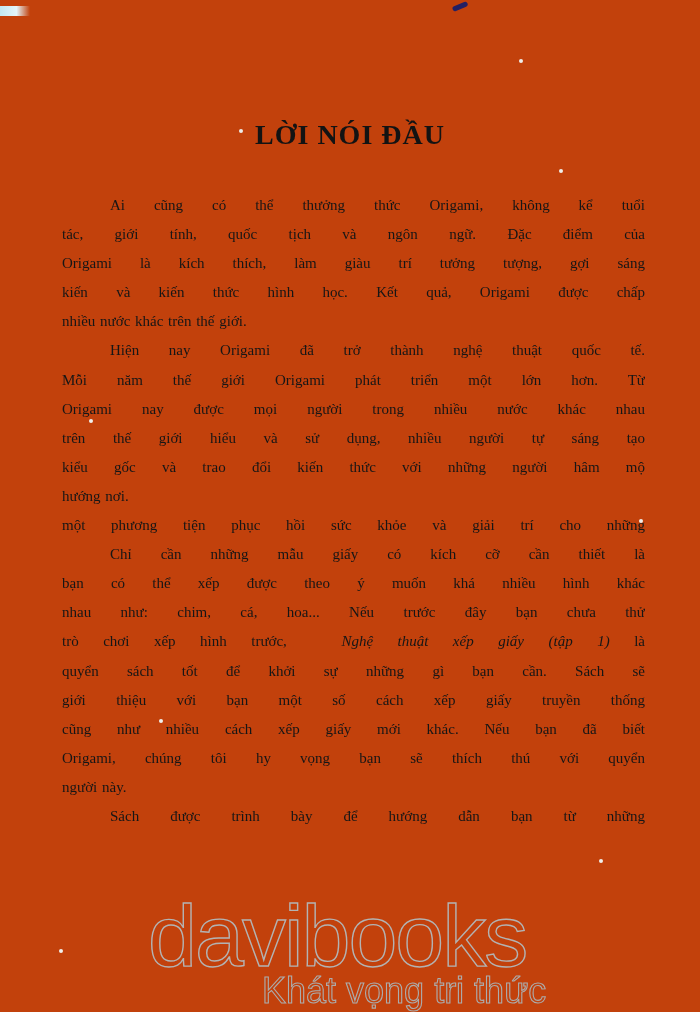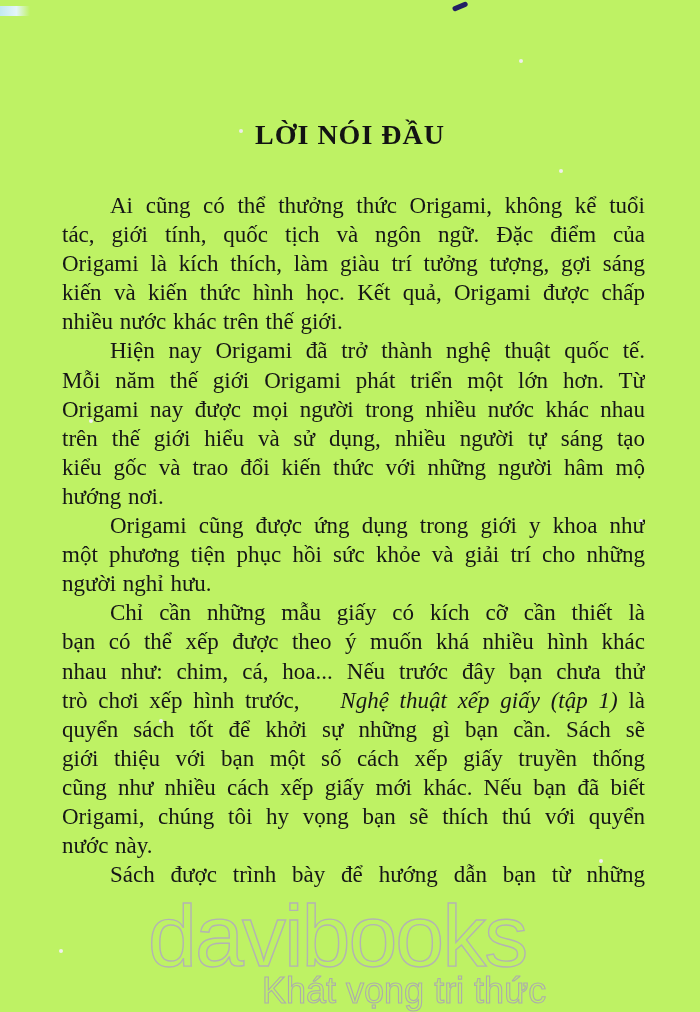--- a/index.html
+++ b/index.html
@@ -5,21 +5,21 @@
   html, body { margin: 0; padding: 0; }
   body {
     width: 700px; height: 1012px;
     background: #ffffff;
     font-family: "Liberation Serif", serif;
     position: relative;
     overflow: hidden;
   }
   .page {
     position: absolute; inset: 0;
-    background: #bef264;
+    background: #c2410c;
     overflow: hidden;
   }
   
   .specks {
     position: absolute; top: 0; left: 0; width: 2px; height: 2px;
     background: transparent; border-radius: 50%;
     box-shadow: 240px 130px 0 1px #ececea, 560px 170px 0 1px #efefec,
                 90px 420px 0 1px #f0f0ee, 640px 520px 0 1px #ededeb,
                 520px 60px 0 1px #eeeeec, 160px 720px 0 1px #f0f0ee,
                 600px 860px 0 1px #efefed, 60px 950px 0 1px #f0f0ee;
@@ -36,21 +36,21 @@
   .title {
     position: absolute; top: 100px; left: 0; width: 700px;
     text-align: center;
     font-weight: bold;
     font-size: 28px;
     letter-spacing: 1px;
     color: #131313;
   }
   .body-text {
     position: absolute; left: 62px; top: 191px; width: 583px;
-    font-size: 23px;
+    font-size: 15px;
     color: #161616;
   }
   .line {
     height: 29.1px; line-height: 29.1px;
     overflow: hidden;
     text-align: justify;
     text-align-last: justify;
     word-spacing: 1px;
   }
   .line.indent { text-indent: 48px; }
@@ -87,32 +87,30 @@
       <div class="line"><span>tác, giới tính, quốc tịch và ngôn ngữ. Đặc điểm của</span></div>
       <div class="line"><span>Origami là kích thích, làm giàu trí tưởng tượng, gợi sáng</span></div>
       <div class="line"><span>kiến và kiến thức hình học. Kết quả, Origami được chấp</span></div>
       <div class="line nojust"><span>nhiều nước khác trên thế giới.</span></div>
       <div class="line indent"><span>Hiện nay Origami đã trở thành nghệ thuật quốc tế.</span></div>
       <div class="line"><span>Mỗi năm thế giới Origami phát triển một lớn hơn. Từ</span></div>
       <div class="line"><span>Origami nay được mọi người trong nhiều nước khác nhau</span></div>
       <div class="line"><span>trên thế giới hiểu và sử dụng, nhiều người tự sáng tạo</span></div>
       <div class="line"><span>kiểu gốc và trao đổi kiến thức với những người hâm mộ</span></div>
       <div class="line nojust"><span>hướng nơi.</span></div>
-      <div class="line indent"><span>Origami cũng được ứng dụng trong giới y khoa như</span></div>
       <div class="line"><span>một phương tiện phục hồi sức khỏe và giải trí cho những</span></div>
-      <div class="line nojust"><span>người nghỉ hưu.</span></div>
       <div class="line indent"><span>Chỉ cần những mẫu giấy có kích cỡ cần thiết là</span></div>
       <div class="line"><span>bạn có thể xếp được theo ý muốn khá nhiều hình khác</span></div>
       <div class="line"><span>nhau như: chim, cá, hoa... Nếu trước đây bạn chưa thử</span></div>
       <div class="line"><span>trò chơi xếp hình trước, </span><em>Nghệ thuật xếp giấy (tập 1)</em><span> là</span></div>
       <div class="line"><span>quyển sách tốt để khởi sự những gì bạn cần. Sách sẽ</span></div>
       <div class="line"><span>giới thiệu với bạn một số cách xếp giấy truyền thống</span></div>
       <div class="line"><span>cũng như nhiều cách xếp giấy mới khác. Nếu bạn đã biết</span></div>
       <div class="line"><span>Origami, chúng tôi hy vọng bạn sẽ thích thú với quyển</span></div>
-      <div class="line nojust"><span>nước này.</span></div>
+      <div class="line nojust"><span>người này.</span></div>
       <div class="line indent"><span>Sách được trình bày để hướng dẫn bạn từ những</span></div>
     </div>
 
   <svg class="watermark" width="700" height="1012" viewBox="0 0 700 1012">
     <text x="148" y="966" class="wm-big" style="stroke: rgb(179, 179, 179);">davibooks</text>
     <text x="262" y="1003" class="wm-small" style="stroke: rgb(172, 172, 172);">Khát vọng tri thức</text>
   </svg>
 
 </div>
 

